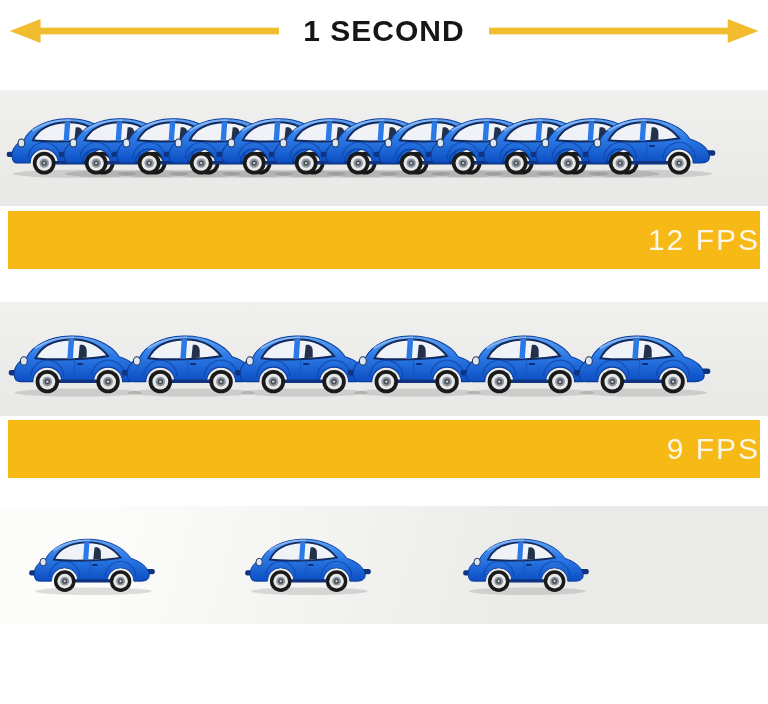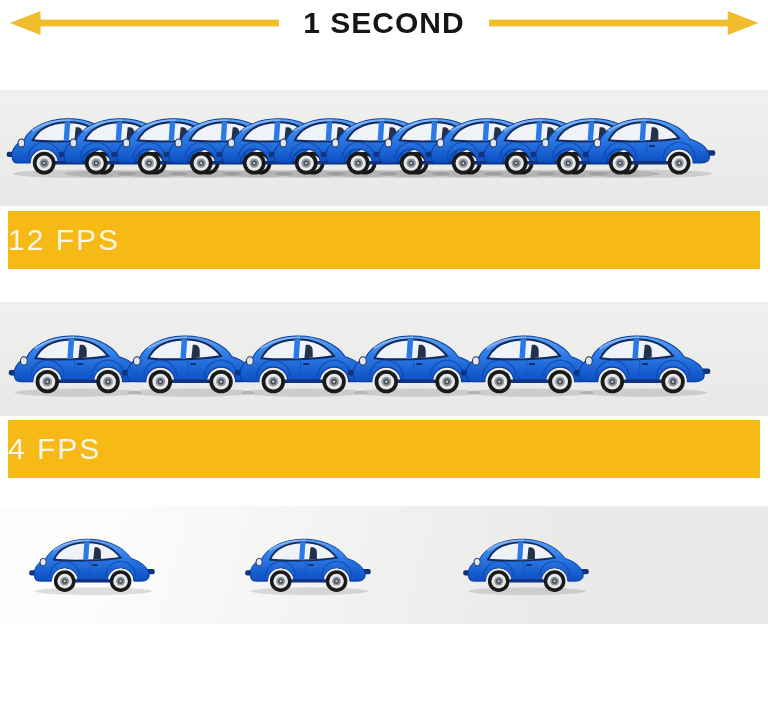--- a/index.html
+++ b/index.html
@@ -9,36 +9,36 @@
   }
   *{margin:0;padding:0;box-sizing:border-box}
   html,body{background:#fff}
   .canvas{
     position:relative;width:768px;height:704px;overflow:hidden;
     background:var(--page_background);
     font-family:"Liberation Sans", sans-serif;
   }
   .defs-only{position:absolute;width:0;height:0;overflow:hidden}
   
-  .header{position:absolute;top:2px;left:8px;right:8px;height:42px;
+  .header{position:absolute;top:10px;left:8px;right:8px;height:42px;
     display:flex;align-items:center;gap:12px}
   .arrow{flex:1 1 auto;height:30px;display:block}
   .arrow-shape{fill:var(--arrow)}
   .title{font-size:30px;font-weight:700;letter-spacing:1px;color:var(--title_text);
     white-space:nowrap;padding:0 12px}
   
   .band{position:absolute;left:0;right:0;background:linear-gradient(#F0F0EF,#E8E8E7)}
   #band-0{top:90px;height:116px}
   #band-1{top:302px;height:114px}
   #band-2{top:506px;height:118px;background:linear-gradient(105deg,#FCFCFB 15%,#EAEAE9 70%)}
   .car{position:absolute}
   .car svg{width:100%;height:100%;display:block}
   
   .banner{position:absolute;left:8px;right:8px;background:var(--banner);
-    display:flex;align-items:center;justify-content:flex-start}
+    display:flex;align-items:center;justify-content:flex-end}
   #banner-0{top:211px;height:58px}
   #banner-1{top:420px;height:58px}
   #banner-2{top:630px;height:57px}
   .banner-label{color:var(--banner_text);font-size:30px;font-weight:400;letter-spacing:2px}
 </style>
 </head>
 <body>
 
 <div class="canvas">
 
@@ -642,21 +642,21 @@
             <circle cx="145" cy="79" r="17" fill="#191A1C"></circle>
             <circle cx="145" cy="79" r="11.5" fill="#E8E8E9"></circle>
             <circle cx="145" cy="79" r="7" fill="#8E959E"></circle>
             <circle cx="145" cy="79" r="4" fill="#4A4F57"></circle>
             <circle cx="145" cy="79" r="1.8" fill="#C9CED4"></circle>
           </g>
         </svg>
       </div>
     </section>
   <div id="banner-1" class="banner">
-    <span class="banner-label">4 FPS</span>
+    <span class="banner-label">9 FPS</span>
   </div>
 
   <section id="band-2" class="band cars">
       <div class="car" style="left: 28px; bottom: 27px; width: 128px; height: 66px;">
         <svg viewBox="0 0 200 104">
           <ellipse cx="102" cy="95" rx="92" ry="6" fill="#000" opacity="0.12"></ellipse>
           <rect x="184" y="60" width="15" height="8" rx="3.5" fill="#10337F"></rect>
           <rect x="1" y="62" width="16" height="8" rx="3.5" fill="#10337F"></rect>
           <path d="M10 74 C 6 62 13 50 27 44 C 36 26 60 14 90 13 C 122 12 150 25 161 43 C 177 48 188 57 190 68 C 191 75 186 79 178 79 L 166 79 A 21 21 0 0 0 124 79 L 78 79 A 21 21 0 0 0 36 79 L 18 79 C 12 79 11 77 10 74 Z" fill="url(#bodyG)" stroke="#0B3C9A" stroke-width="1.5"></path>
           <path d="M40 30 C 58 18 80 15 95 15" fill="none" stroke="#8FBCF6" stroke-width="3" opacity="0.8" stroke-linecap="round"></path>

